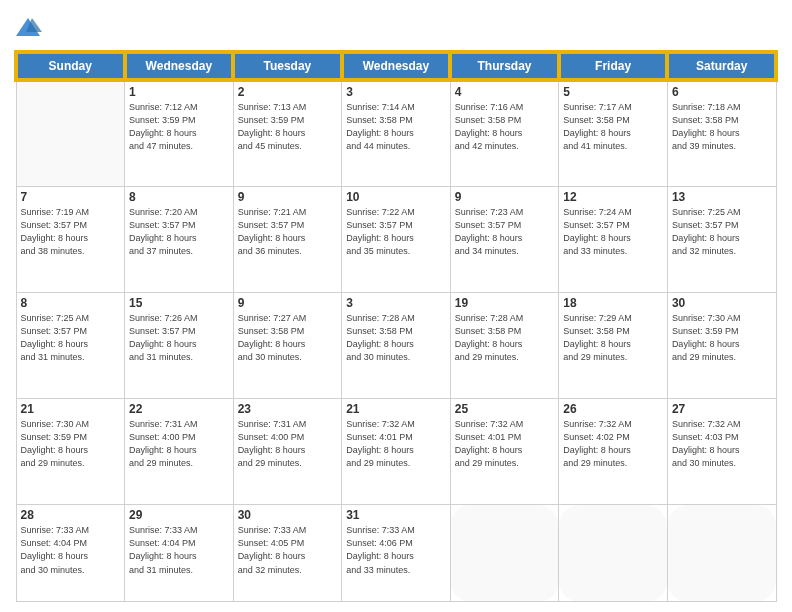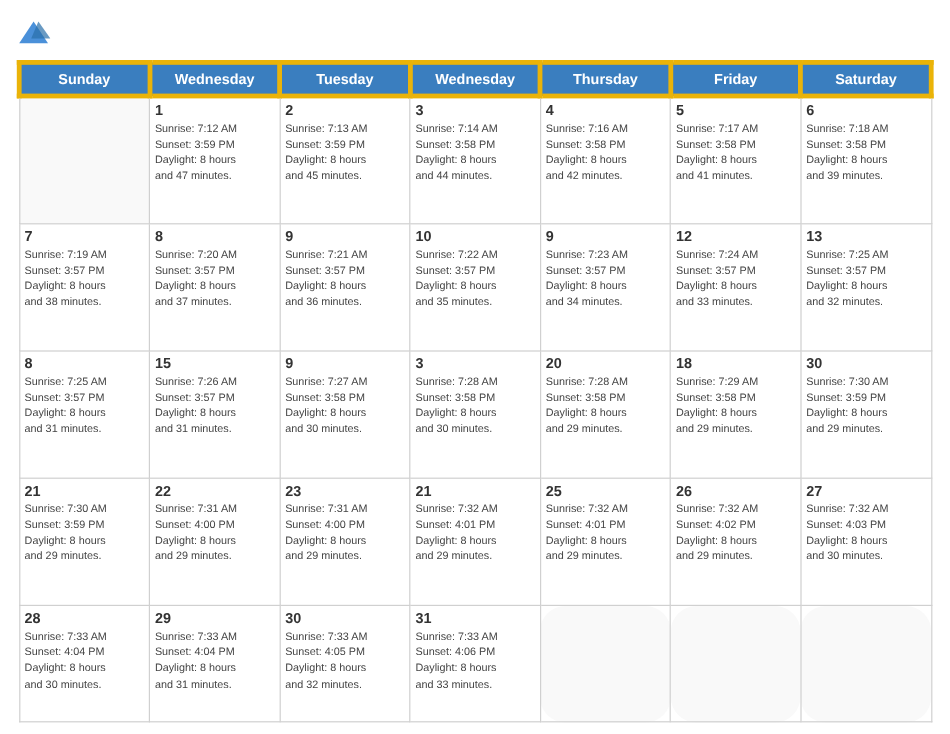--- a/index.html
+++ b/index.html
@@ -208,21 +208,21 @@
           </td>
           <td>
             <span class="day-number">9</span>
             <div class="day-info">Sunrise: 7:27 AM<br>Sunset: 3:58 PM<br>Daylight: 8 hours<br>and 30 minutes.</div>
           </td>
           <td>
             <span class="day-number">3</span>
             <div class="day-info">Sunrise: 7:28 AM<br>Sunset: 3:58 PM<br>Daylight: 8 hours<br>and 30 minutes.</div>
           </td>
           <td>
-            <span class="day-number">20</span>
+            <span class="day-number">19</span>
             <div class="day-info">Sunrise: 7:28 AM<br>Sunset: 3:58 PM<br>Daylight: 8 hours<br>and 29 minutes.</div>
           </td>
           <td>
             <span class="day-number">18</span>
             <div class="day-info">Sunrise: 7:29 AM<br>Sunset: 3:58 PM<br>Daylight: 8 hours<br>and 29 minutes.</div>
           </td>
           <td>
             <span class="day-number">30</span>
             <div class="day-info">Sunrise: 7:30 AM<br>Sunset: 3:59 PM<br>Daylight: 8 hours<br>and 29 minutes.</div>
           </td>

